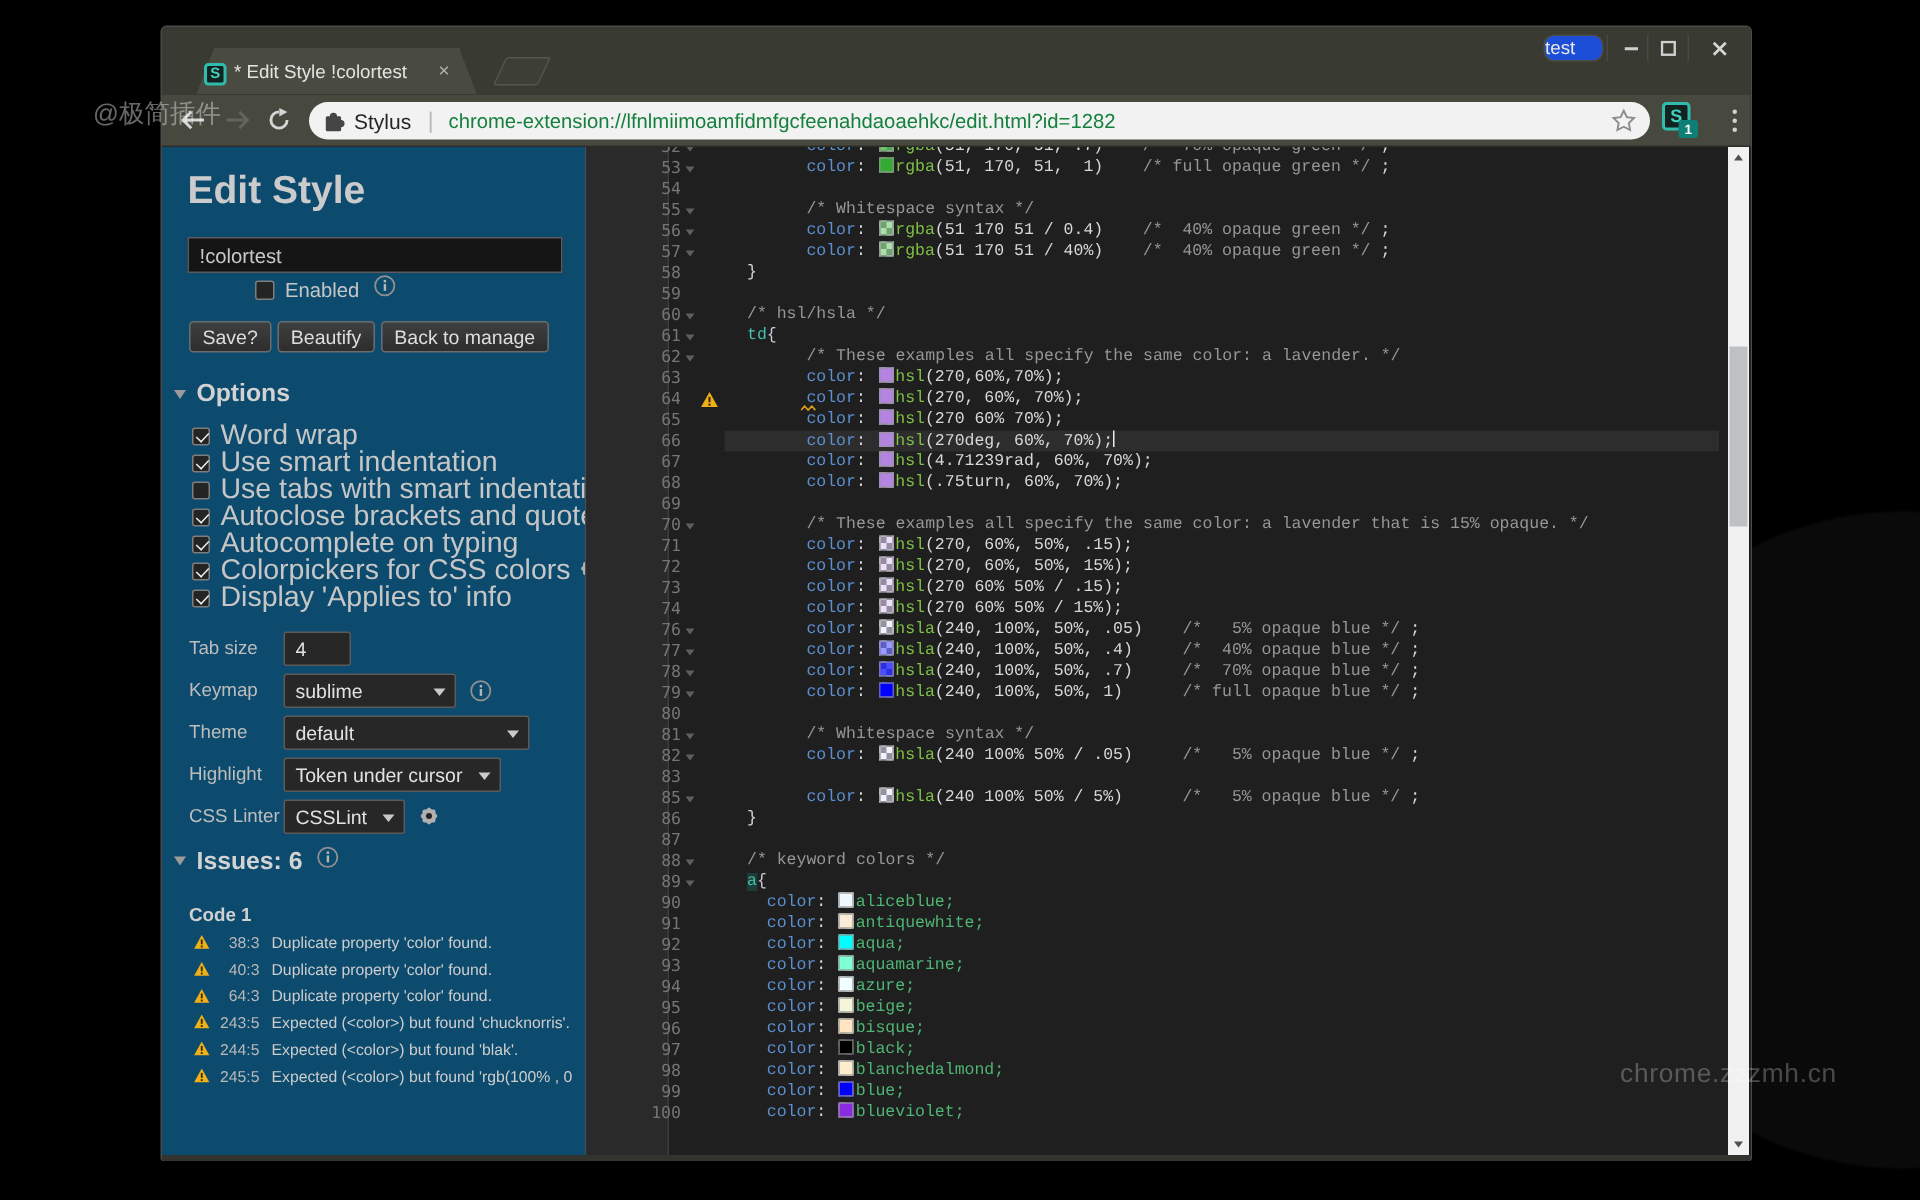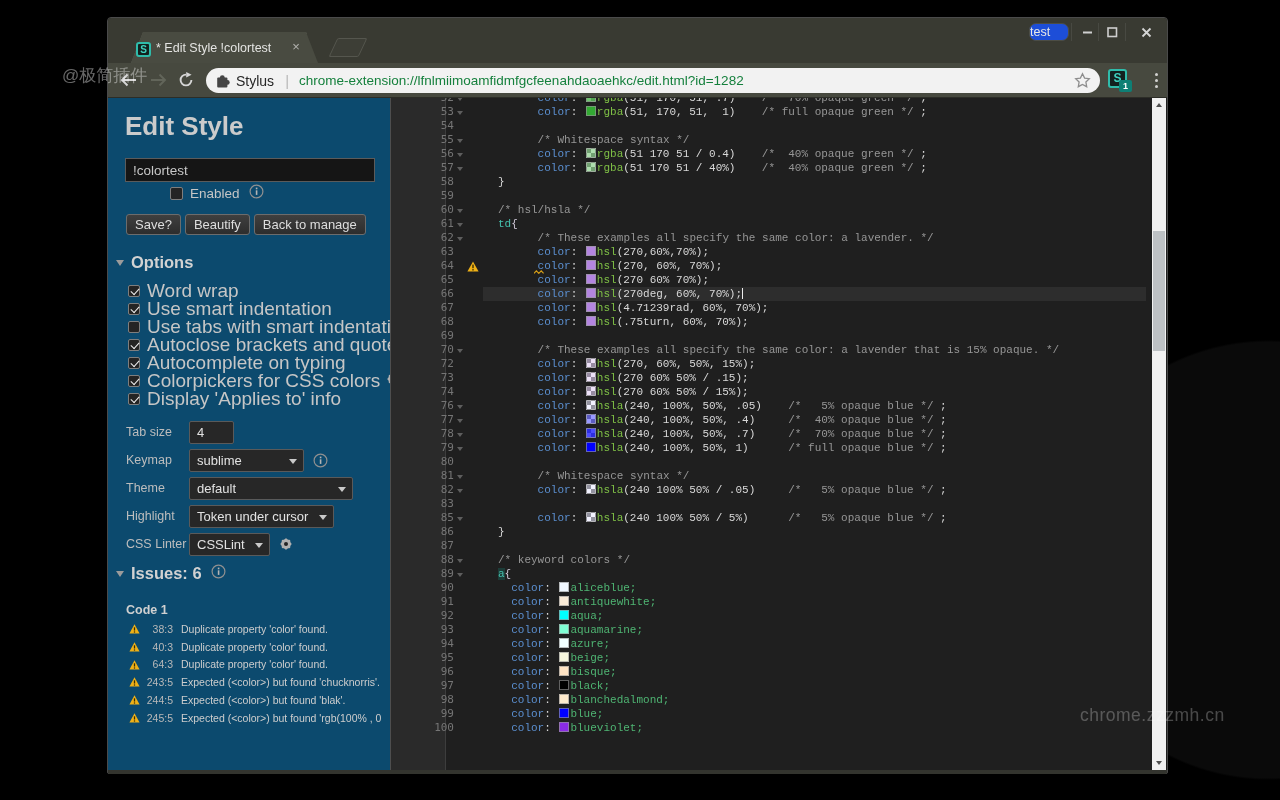--- a/index.html
+++ b/index.html
@@ -544,20 +544,28 @@
             <div class="row ">
     <div class="g">
       <span class="gnum">70</span>
       <span class="gfold yes"></span>
       <span class="glint"></span>
     </div>
     <div class="c"><span class="tok-t">      </span><span class="tok-c">/* These examples all specify the same color: a lavender that is 15% opaque. */</span></div>
   </div>
             <div class="row ">
     <div class="g">
+      <span class="gnum">71</span>
+      <span class="gfold "></span>
+      <span class="glint"></span>
+    </div>
+    <div class="c"><span class="tok-t">      </span><span class="tok-p">color</span><span class="tok-t">: </span><span class="sw" style="--c:rgba(128,51,204,.15)"></span><span class="tok-f">hsl</span><span class="tok-t">(270, 60%, 50%, .15);</span></div>
+  </div>
+            <div class="row ">
+    <div class="g">
       <span class="gnum">72</span>
       <span class="gfold "></span>
       <span class="glint"></span>
     </div>
     <div class="c"><span class="tok-t">      </span><span class="tok-p">color</span><span class="tok-t">: </span><span class="sw" style="--c:rgba(128,51,204,.15)"></span><span class="tok-f">hsl</span><span class="tok-t">(270, 60%, 50%, 15%);</span></div>
   </div>
             <div class="row ">
     <div class="g">
       <span class="gnum">73</span>
       <span class="gfold "></span>

